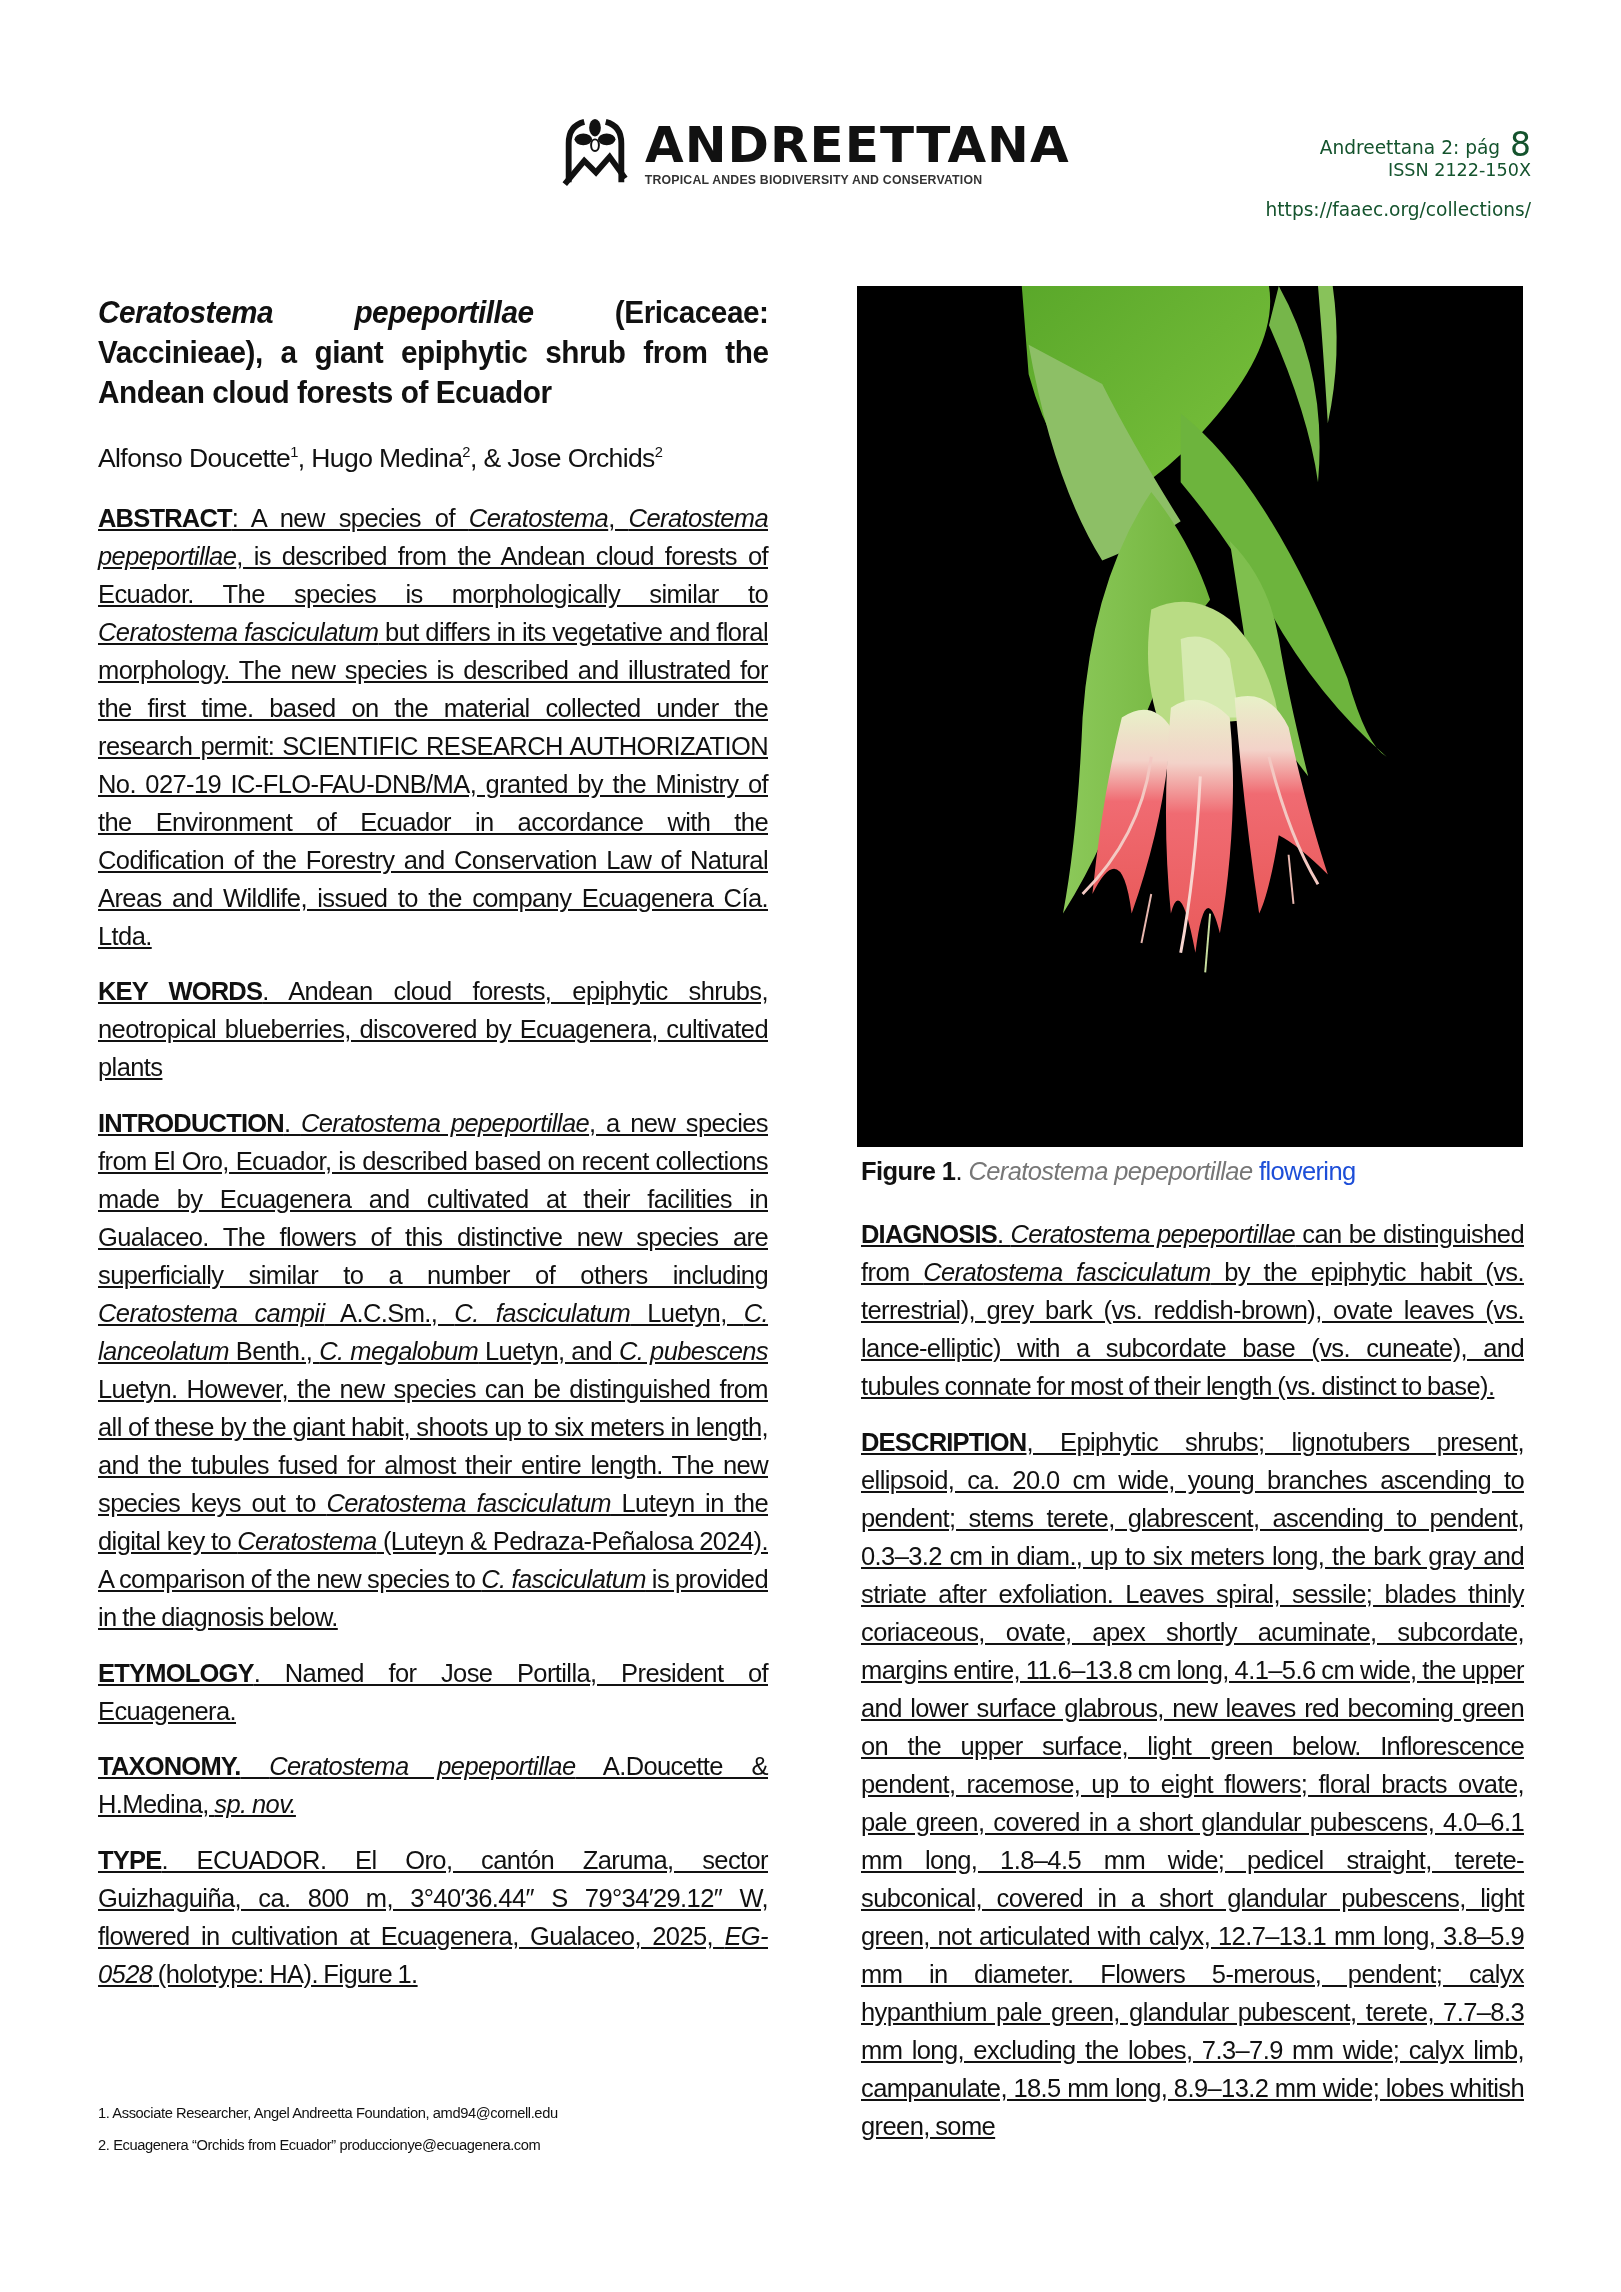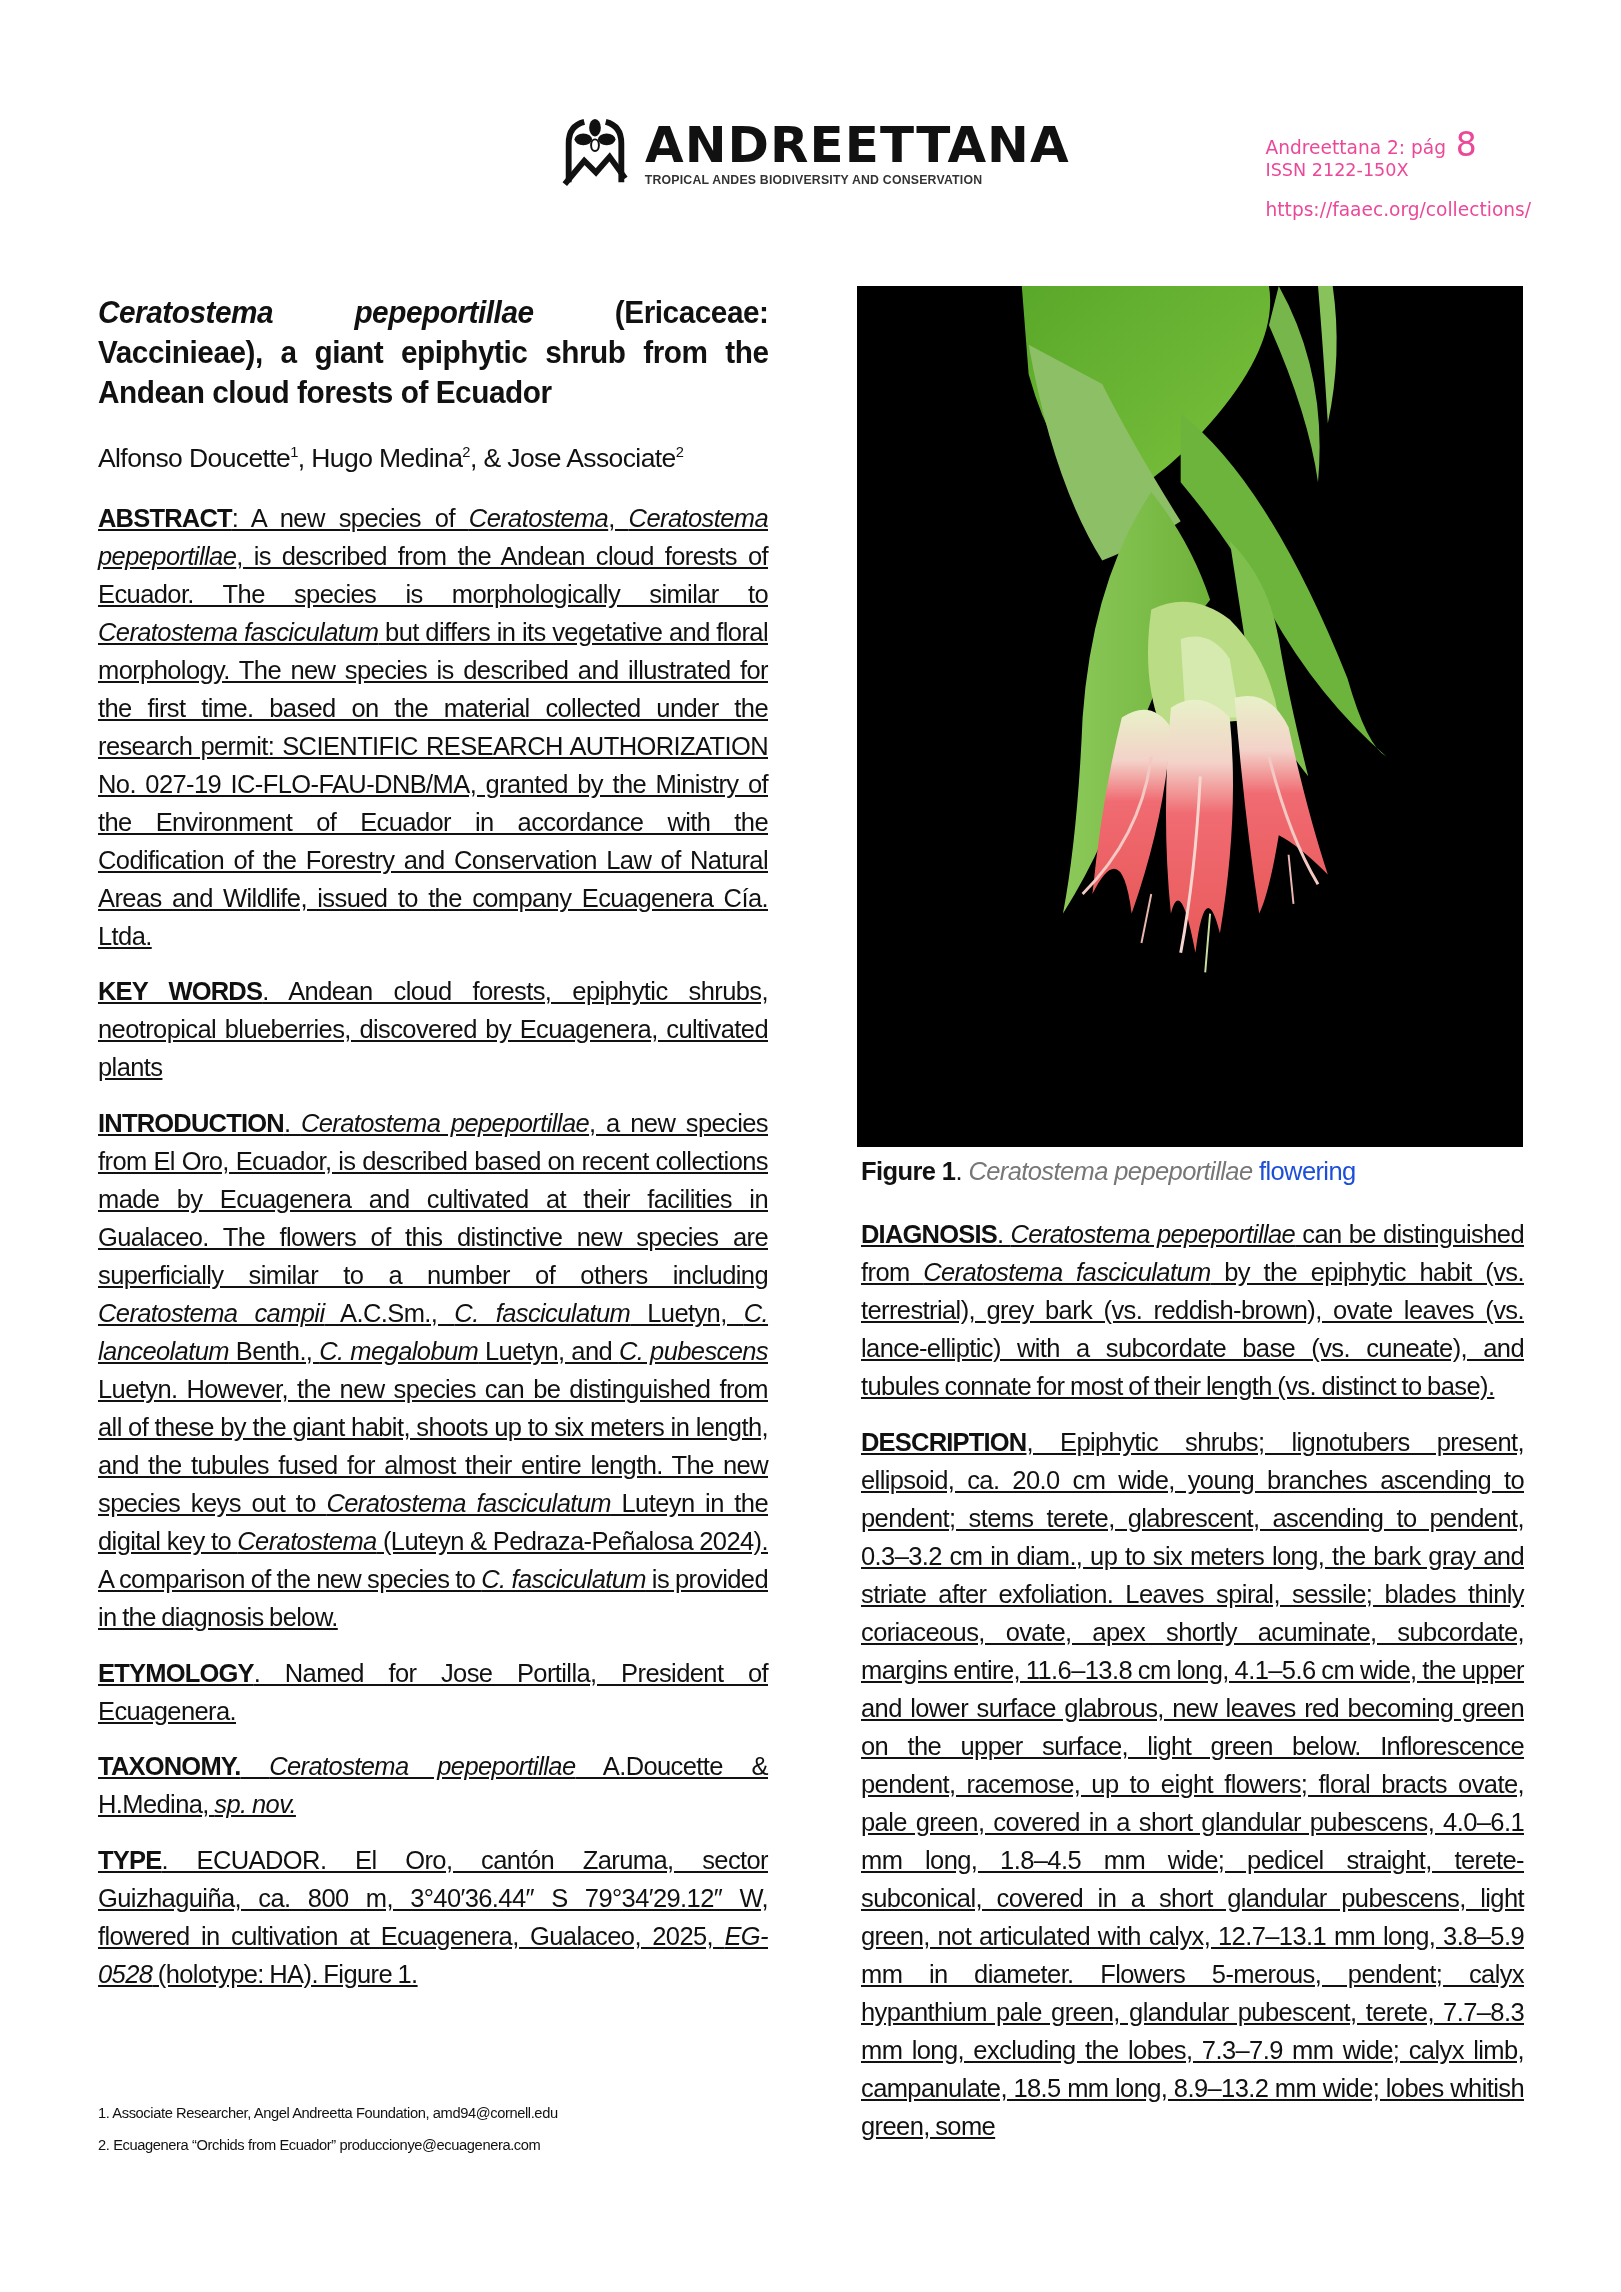--- a/index.html
+++ b/index.html
@@ -6,21 +6,21 @@
   body { width: 1621px; height: 2293px; position: relative; overflow: hidden; color: #111; }
   .page { position: absolute; inset: 0; }
 
   
   .logo { position: absolute; left: 555px; top: 114px; width: 519px; height: 78px; display: flex; align-items: center; }
   .logo-mark { width: 80px; height: 78px; flex: none; }
   .logo-text { margin-left: 9.8px; display: flex; flex-direction: column; }
   .logo-name { font-family: "DejaVu Sans", sans-serif; font-weight: bold; font-size: 49px; letter-spacing: 1px; line-height: 51px; color: #111; transform: scaleX(1.02); transform-origin: left; }
   .logo-tag { font-family: "Liberation Sans", sans-serif; font-size: 12.3px; font-weight: bold; color: #333; letter-spacing: 0.2px; margin-top: 2px; }
 
-  .header-meta { position: absolute; right: 90px; top: 131px; text-align: left; font-family: "DejaVu Sans", sans-serif; color: #ec4899; }
+  .header-meta { position: absolute; right: 90px; top: 131px; text-align: right; font-family: "DejaVu Sans", sans-serif; color: #14532d; }
   .journal-line { font-size: 18.6px; line-height: 27.4px; }
   .page-num { font-size: 33px; vertical-align: -2px; margin-left: 3.9px; }
   .issn { font-size: 17.6px; line-height: 19.6px; }
   .url { font-size: 18.6px; margin-top: 17.6px; }
 
   
   .col { position: absolute; top: 284px; font-family: "Liberation Sans", sans-serif; font-size: 25.5px; line-height: 38px; text-align: justify; color: #111; }
   .col-left { left: 98px; width: 670px; }
 
   .title { font-family: "Liberation Sans", sans-serif; font-weight: bold; font-size: 32px; line-height: 40px; text-align: justify; text-align-last: left; margin: 7.8px 0 21.6px 0; letter-spacing: -0.5px; transform: scaleX(0.93); transform-origin: left; width: 721px; }
@@ -70,21 +70,21 @@
       <span>Andreettana 2: pág</span>
       <span class="page-num">8</span>
     </div>
     <div class="issn">ISSN 2122-150X</div>
     <div class="url">https://faaec.org/collections/</div>
   </div>
 
   <div class="col col-left">
     <div class="title"><i>Ceratostema pepeportillae</i><span> (Ericaceae: Vaccinieae), a giant epiphytic shrub from the Andean cloud forests of Ecuador</span></div>
 
-    <div class="authors" id="authors"><span>Alfonso Doucette</span><sup>1</sup><span>, </span><span>Hugo Medina</span><sup>2</sup><span>, &amp; </span><span>Jose Associate</span><sup>2</sup><span></span></div>
+    <div class="authors" id="authors"><span>Alfonso Doucette</span><sup>1</sup><span>, </span><span>Hugo Medina</span><sup>2</sup><span>, &amp; </span><span>Jose Orchids</span><sup>2</sup><span></span></div>
 
     <p class="para"><b class="lead">ABSTRACT</b><span class="segs"><span>: A new species of </span><i>Ceratostema</i><span>, </span><i>Ceratostema pepeportillae</i><span>, is described from the Andean cloud forests of Ecuador. The species is morphologically similar to </span><i>Ceratostema fasciculatum</i><span> but differs in its vegetative and floral morphology. The new species is described and illustrated for the first time. based on the material collected under the research permit: SCIENTIFIC RESEARCH AUTHORIZATION No. 027-19 IC-FLO-FAU-DNB/MA, granted by the Ministry of the Environment of Ecuador in accordance with the Codification of the Forestry and Conservation Law of Natural Areas and Wildlife, issued to the company Ecuagenera Cía. Ltda.</span></span></p>
 
     <p class="para"><b class="lead">KEY WORDS</b><span class="segs"><span>. Andean cloud forests, epiphytic shrubs, neotropical blueberries, discovered by Ecuagenera, cultivated plants</span></span></p>
 
     <p class="para"><b class="lead">INTRODUCTION</b><span class="segs"><span>. </span><i>Ceratostema pepeportillae</i><span>, a new species from El Oro, Ecuador, is described based on recent collections made by Ecuagenera and cultivated at their facilities in Gualaceo. The flowers of this distinctive new species are superficially similar to a number of others including </span><i>Ceratostema campii</i><span> A.C.Sm., </span><i>C. fasciculatum</i><span> Luetyn, </span><i>C. lanceolatum</i><span> Benth., </span><i>C. megalobum</i><span> Luetyn, and </span><i>C. pubescens</i><span> Luetyn. However, the new species can be distinguished from all of these by the giant habit, shoots up to six meters in length, and the tubules fused for almost their entire length. The new species keys out to </span><i>Ceratostema fasciculatum</i><span> Luteyn in the digital key to </span><i>Ceratostema</i><span> (Luteyn &amp; Pedraza-Peñalosa 2024). A comparison of the new species to </span><i>C. fasciculatum</i><span> is provided in the diagnosis below.</span></span></p>
 
     <p class="para"><b class="lead">ETYMOLOGY</b><span class="segs"><span>. Named for Jose Portilla, President of Ecuagenera.</span></span></p>
 
     <p class="para"><b class="lead">TAXONOMY.</b><span class="segs"><span> </span><i>Ceratostema pepeportillae</i><span> A.Doucette &amp; H.Medina, </span><i>sp. nov.</i></span></p>

